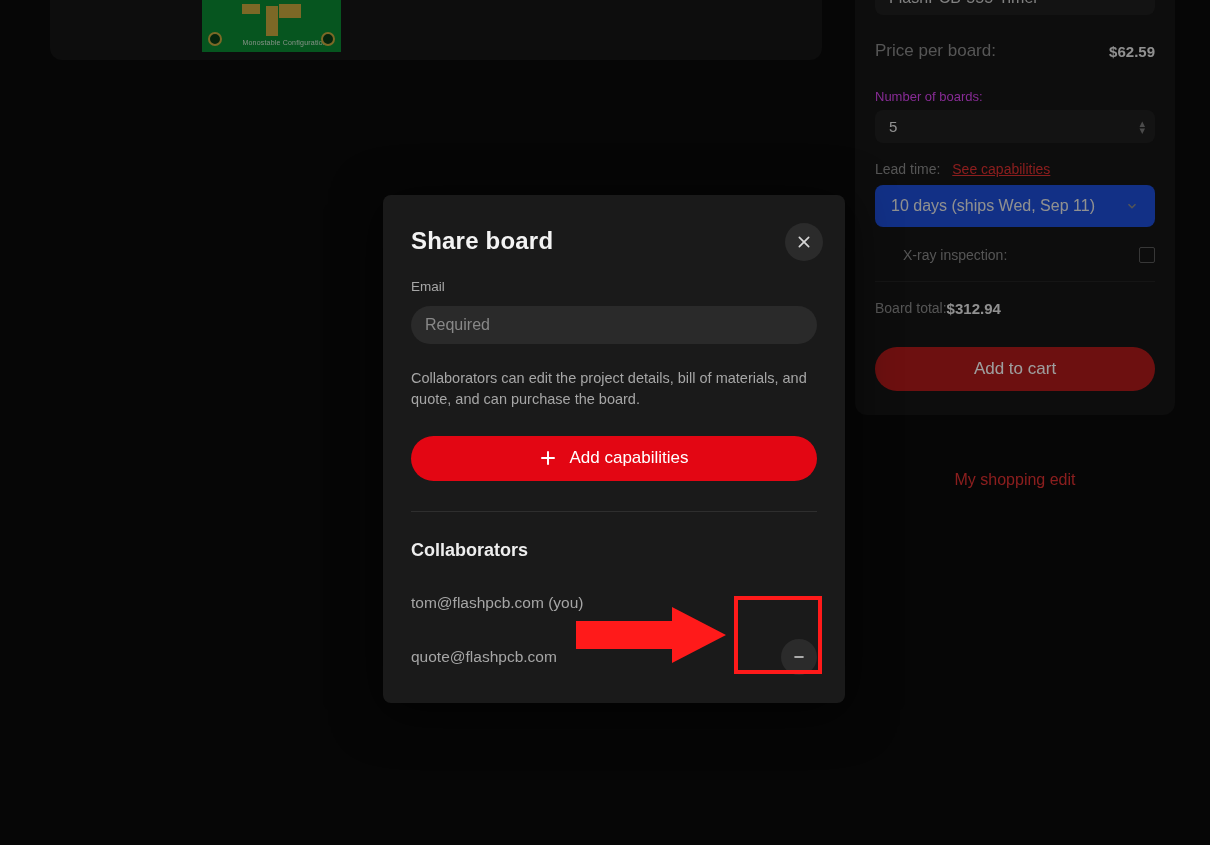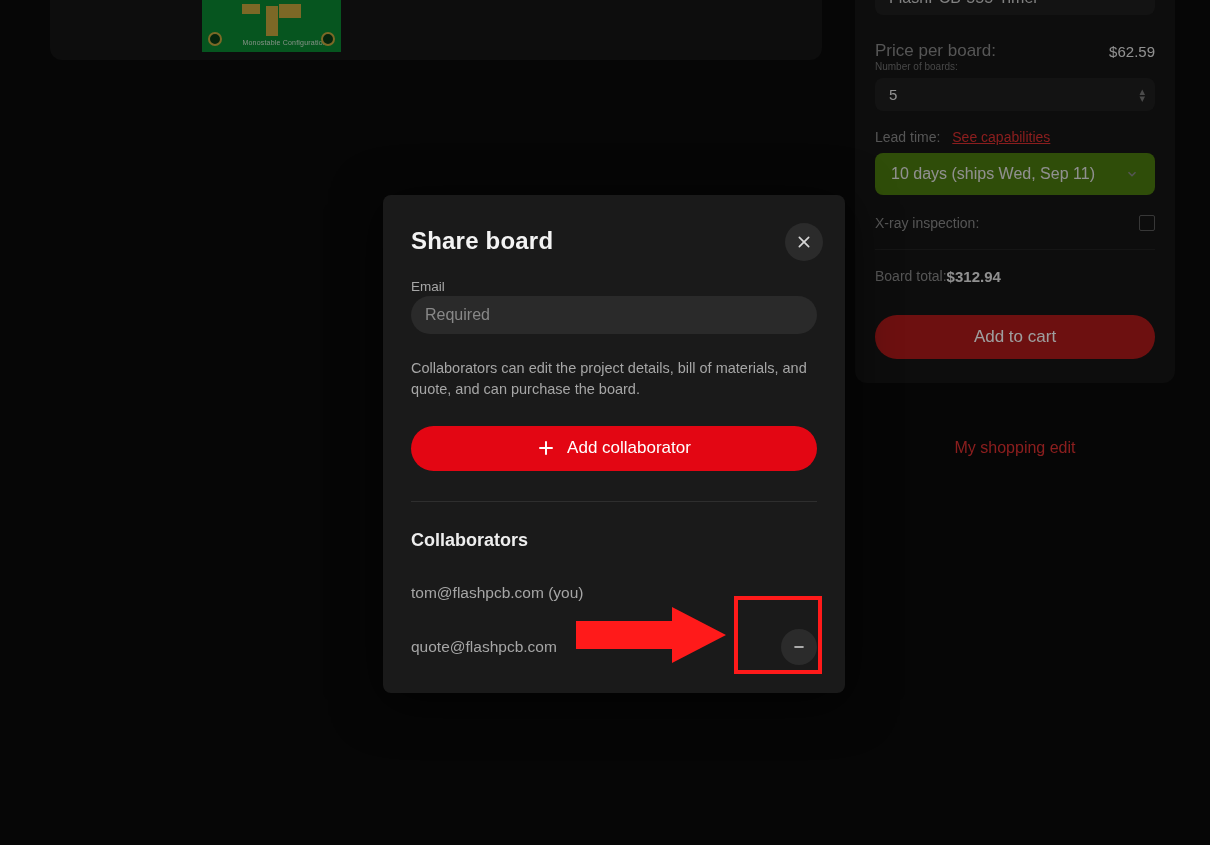--- a/index.html
+++ b/index.html
@@ -74,51 +74,51 @@
   .proj-name {
     margin-top: 0;
     background: #1f1f1f;
     border-radius: 8px;
     padding: 7px 14px 8px;
     font-size: 16px;
     color: #d0d0d0;
   }
   .kv-row { display: flex; justify-content: space-between; align-items: center; }
   .price-label { font-size: 17px; color: #8a8a8a; margin-top: 26px; }
-  .price-value { font-size: 15px; color: #e8e8e8; font-weight: 400; margin-top: 26px; }
-  .field-label { font-size: 10px; color: #737373; margin-top: 0; display: block; }
+  .price-value { font-size: 15px; color: #e8e8e8; font-weight: 700; margin-top: 26px; }
+  .field-label { font-size: 13px; color: #d946ef; margin-top: 28px; display: block; }
   .qty-select {
     margin-top: 6px;
     background: #1f1f1f;
     border: none;
     border-radius: 8px;
     padding: 8px 14px;
     color: #e8e8e8;
     font-size: 15px;
     width: 100%;
     position: relative;
   }
   .qty-select .stepper {
     position: absolute; right: 10px; top: 50%; transform: translateY(-50%);
     font-size: 11px; color: #7a7a7a; line-height: 7px; user-select: none;
   }
   .leadtime-row { margin-top: 18px; font-size: 14px; }
   .leadtime-row .see-cap { color: #e03131; text-decoration: underline; margin-left: 8px; }
   .leadtime-select {
     margin-top: 8px;
-    background: #4d7c0f;
+    background: #1d4ed8;
     border: none;
     border-radius: 8px;
     padding: 12px 16px;
     color: #e8e8e8;
     font-size: 16px;
     width: 100%;
     display: flex; justify-content: space-between; align-items: center;
   }
-  .xray-row { margin-top: 20px; font-size: 14px; color: #8a8a8a; display: flex; justify-content: space-between; align-items: center; }
+  .xray-row { margin-top: 20px; font-size: 14px; color: #8a8a8a; display: flex; justify-content: space-between; align-items: center; margin-left: 28px; }
   .checkbox { width: 16px; height: 16px; border: 1.5px solid #5a5a5a; border-radius: 2px; background: transparent; }
   .thin-divider { border: none; border-top: 1px solid #232323; margin-top: 18px; }
   .total-row { margin-top: 18px; display: flex; justify-content: flex-start; font-size: 14px; }
   .total-row .lbl { color: #8a8a8a; }
   .total-row .val { color: #e8e8e8; font-size: 15px; font-weight: 600; }
   .add-cart-btn {
     margin-top: 30px;
     width: 100%;
     background: #b01b1b;
     border: none;
@@ -161,21 +161,21 @@
   .modal-title { font-size: 24px; font-weight: 700; color: #f3f3f3; letter-spacing: .2px; }
   .close-btn {
     position: absolute; right: 22px; top: 28px;
     width: 38px; height: 38px; border-radius: 50%;
     background: #2b2b2b;
     display: flex; align-items: center; justify-content: center;
     cursor: pointer;
   }
   .email-label { font-size: 13.5px; color: #a6a6a6; margin-top: 24px; display: block; }
   .email-input {
-    margin-top: 2px;
+    margin-top: 12px;
     width: 100%;
     background: #2a2a2a;
     border: none;
     border-radius: 19px;
     padding: 10px 14px;
     font-size: 16px;
     color: #e8e8e8;
   }
   .email-input::placeholder { color: #888; }
   .helper-text {
@@ -305,21 +305,21 @@
   <label class="email-label">Email</label>
   <input class="email-input" placeholder="Required" style="">
 
   <p class="helper-text">Collaborators can edit the project details, bill of materials, and quote, and can purchase the board.</p>
 
   <button class="add-collab-btn">
     <svg width="18" height="18" viewBox="0 0 24 24" fill="none" stroke="#fff" stroke-width="2.6" stroke-linecap="round">
         <line x1="12" y1="4" x2="12" y2="20"></line>
         <line x1="4" y1="12" x2="20" y2="12"></line>
       </svg>
-    <span>Add collaborator</span>
+    <span>Add capabilities</span>
   </button>
 
   <hr class="divider">
 
   <div class="collab-heading">Collaborators</div>
 
   <div class="collab-row">
     <span>tom@flashpcb.com (you)</span>
   </div>
   <div class="collab-row">

